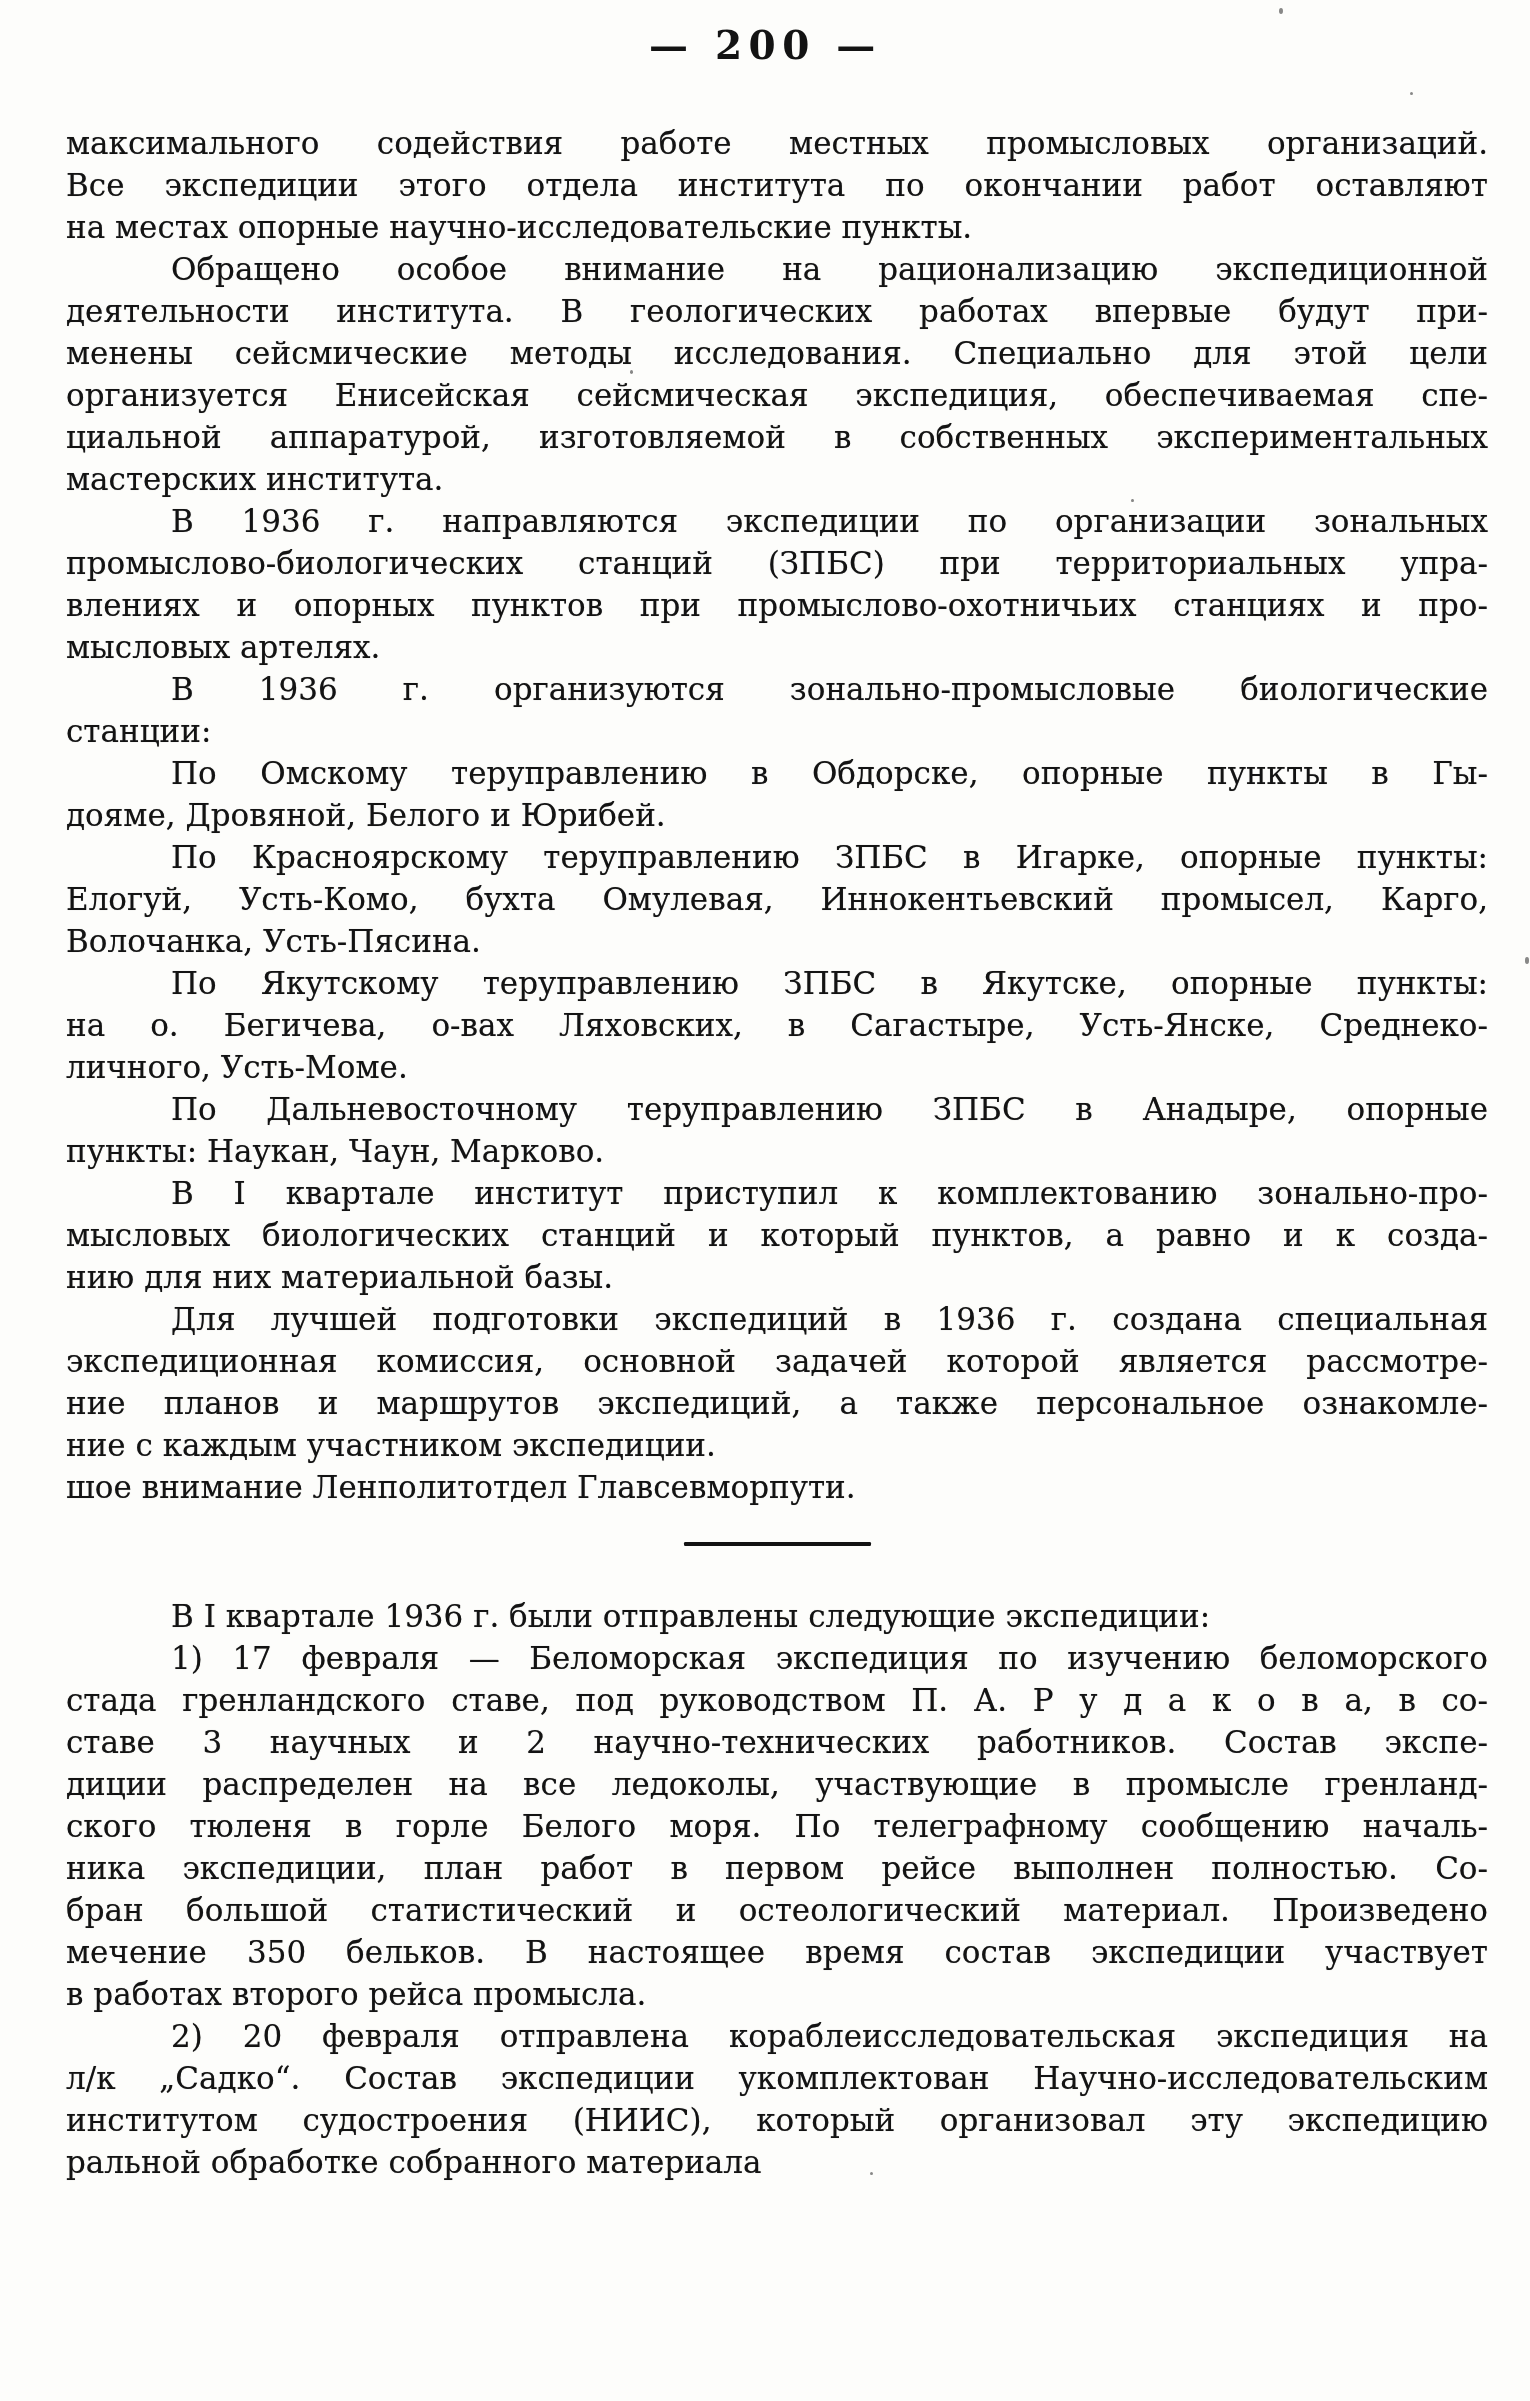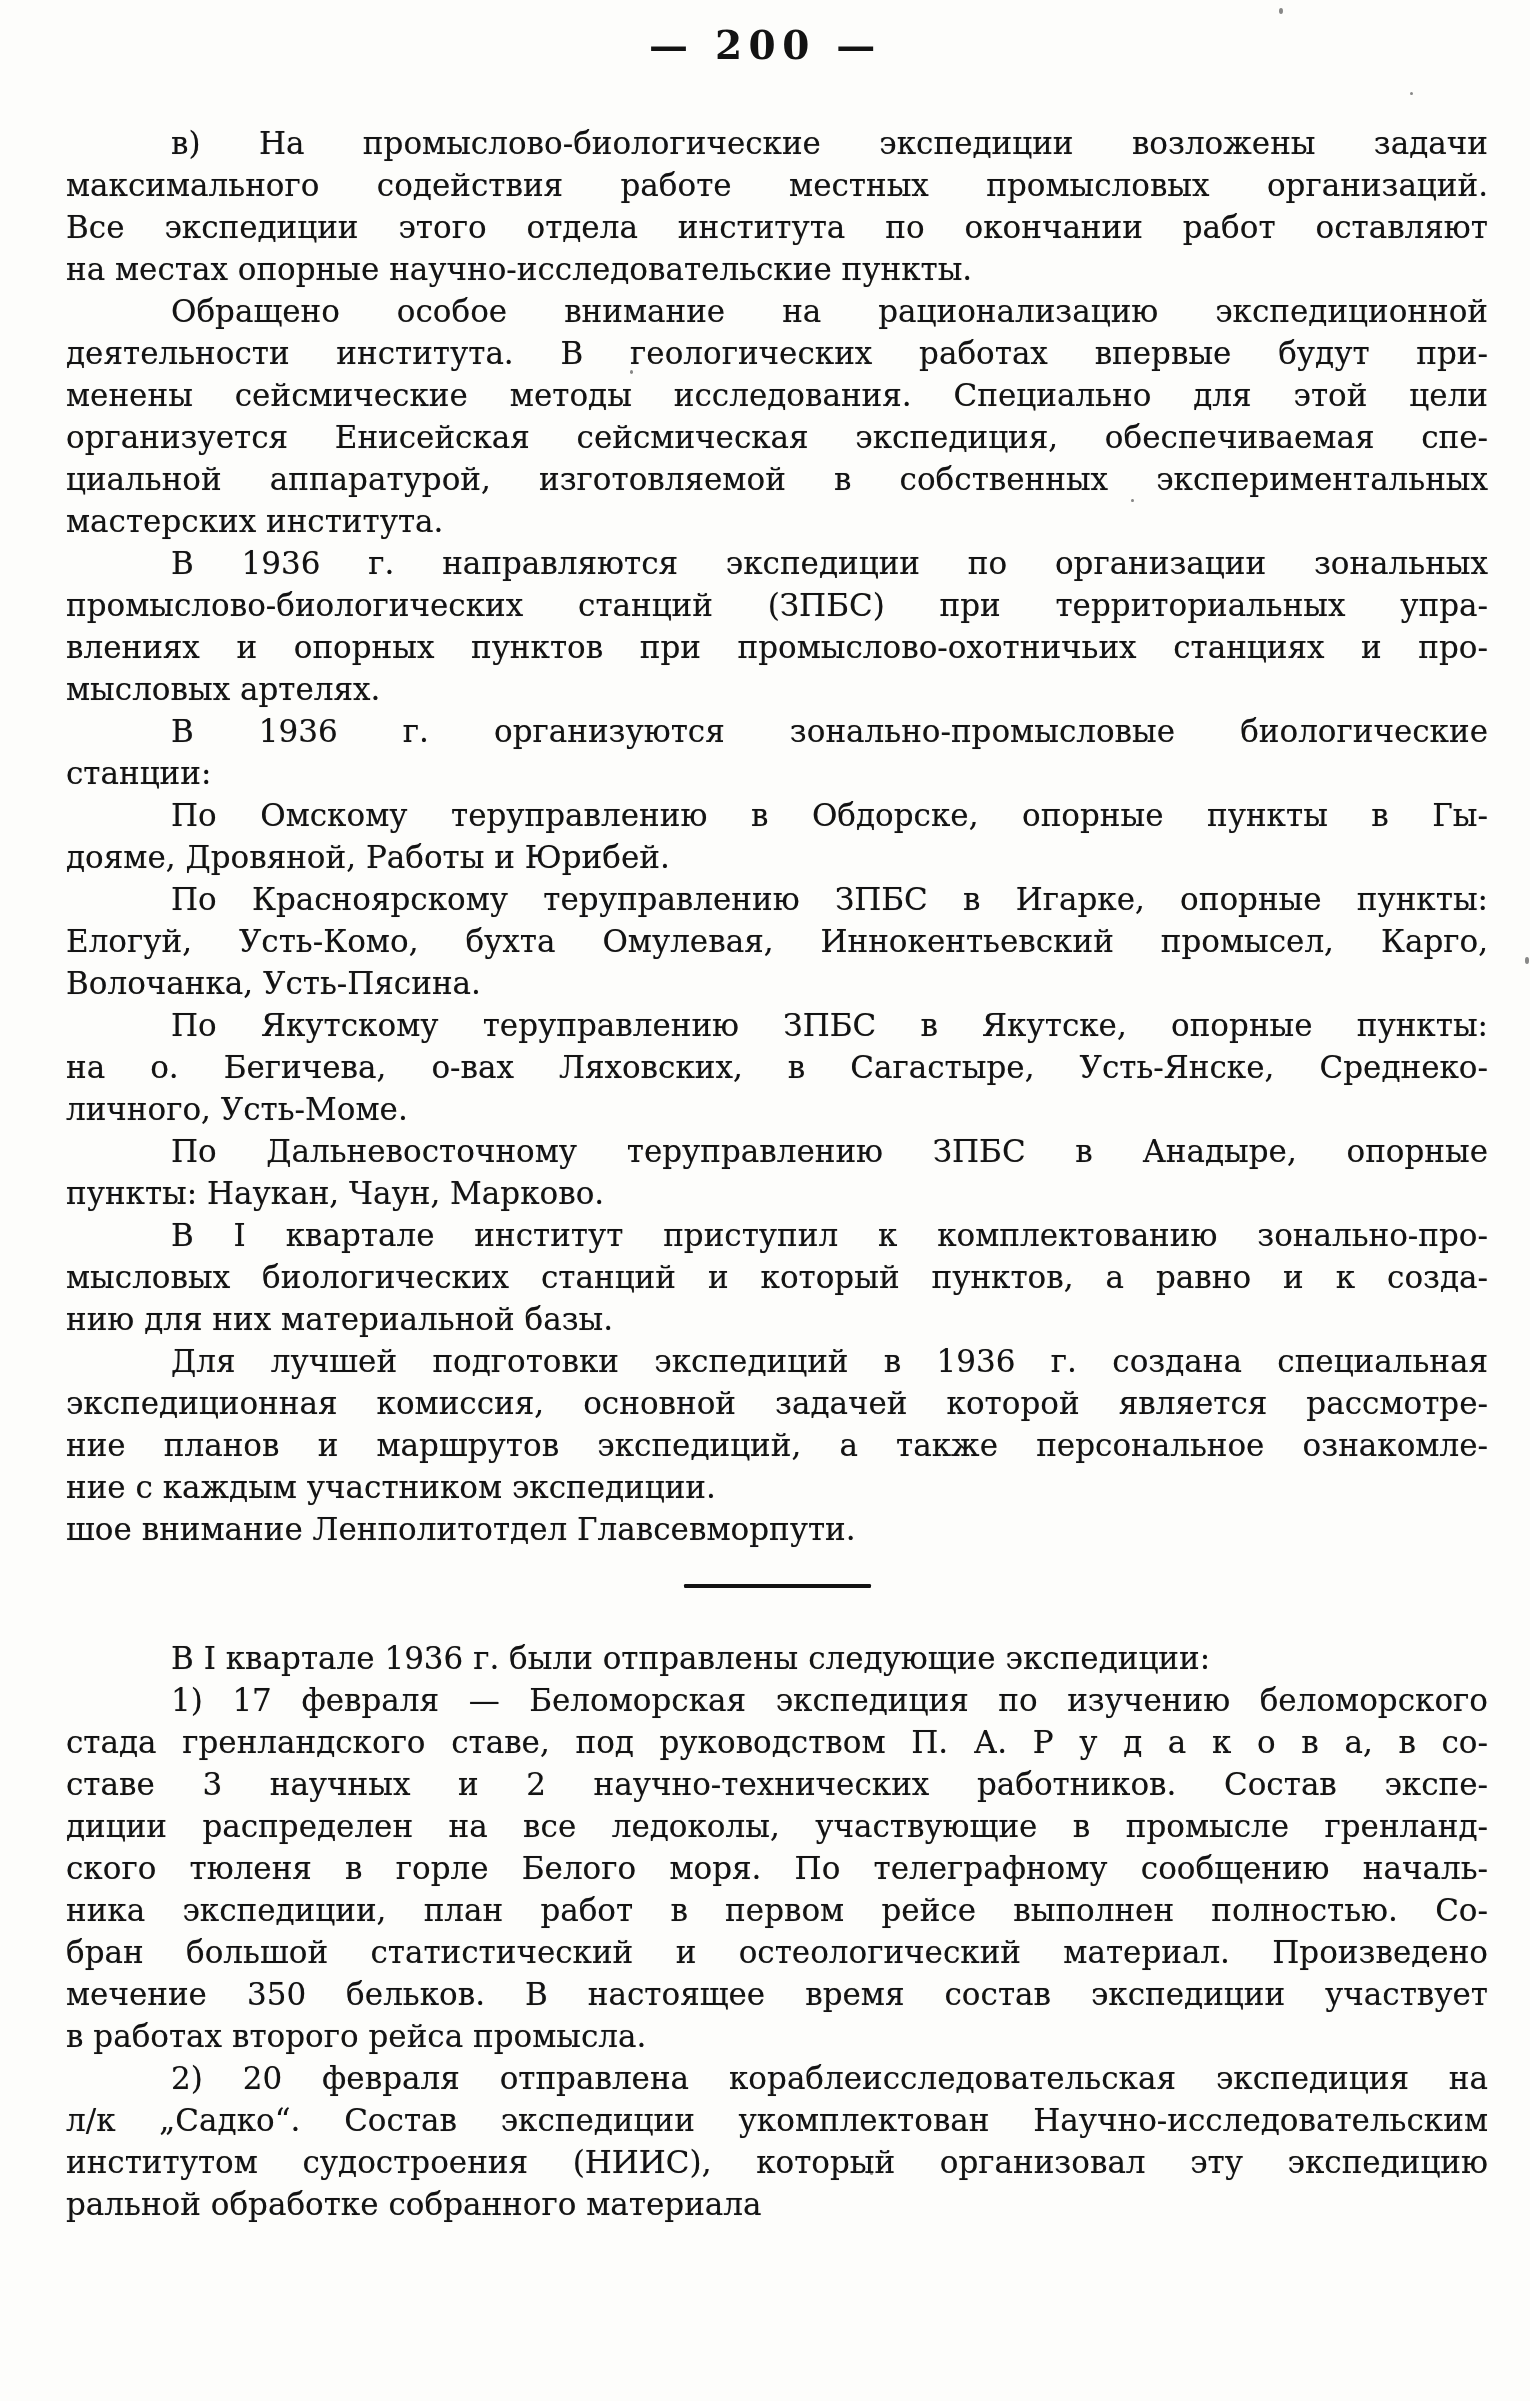--- a/index.html
+++ b/index.html
@@ -68,38 +68,37 @@
   .speck.s6 { left: 870px; top: 2172px; width: 3.3px; height: 3.3px; }
 </style>
 </head>
 <body>
 
 <div class="page">
   <div class="page-number">— 200 —</div>
 
   <div class="body-text">
     <div class="section">
-        <div class="line first">в) На промыслово-биологические экспедиции возложены задачи</div>
         <div class="line">максимального содействия работе местных промысловых организаций.</div>
         <div class="line">Все экспедиции этого отдела института по окончании работ оставляют</div>
         <div class="line last">на местах опорные научно-исследовательские пункты.</div>
         <div class="line first">Обращено особое внимание на рационализацию экспедиционной</div>
         <div class="line">деятельности института. В геологических работах впервые будут при-</div>
         <div class="line">менены сейсмические методы исследования. Специально для этой цели</div>
         <div class="line">организуется Енисейская сейсмическая экспедиция, обеспечиваемая спе-</div>
         <div class="line">циальной аппаратурой, изготовляемой в собственных экспериментальных</div>
         <div class="line last">мастерских института.</div>
         <div class="line first">В 1936 г. направляются экспедиции по организации зональных</div>
         <div class="line">промыслово-биологических станций (ЗПБС) при территориальных упра-</div>
         <div class="line">влениях и опорных пунктов при промыслово-охотничьих станциях и про-</div>
         <div class="line last">мысловых артелях.</div>
         <div class="line first">В 1936 г. организуются зонально-промысловые биологические</div>
         <div class="line last">станции:</div>
         <div class="line first">По Омскому теруправлению в Обдорске, опорные пункты в Гы-</div>
-        <div class="line last">дояме, Дровяной, Работы и Юрибей.</div>
+        <div class="line last">дояме, Дровяной, Белого и Юрибей.</div>
         <div class="line first">По Красноярскому теруправлению ЗПБС в Игарке, опорные пункты:</div>
         <div class="line">Елогуй, Усть-Комо, бухта Омулевая, Иннокентьевский промысел, Карго,</div>
         <div class="line last">Волочанка, Усть-Пясина.</div>
         <div class="line first">По Якутскому теруправлению ЗПБС в Якутске, опорные пункты:</div>
         <div class="line">на о. Бегичева, о-вах Ляховских, в Сагастыре, Усть-Янске, Среднеко-</div>
         <div class="line last">личного, Усть-Моме.</div>
         <div class="line first">По Дальневосточному теруправлению ЗПБС в Анадыре, опорные</div>
         <div class="line last">пункты: Наукан, Чаун, Марково.</div>
         <div class="line first">В I квартале институт приступил к комплектованию зонально-про-</div>
         <div class="line">мысловых биологических станций и который пунктов, а равно и к созда-</div>

